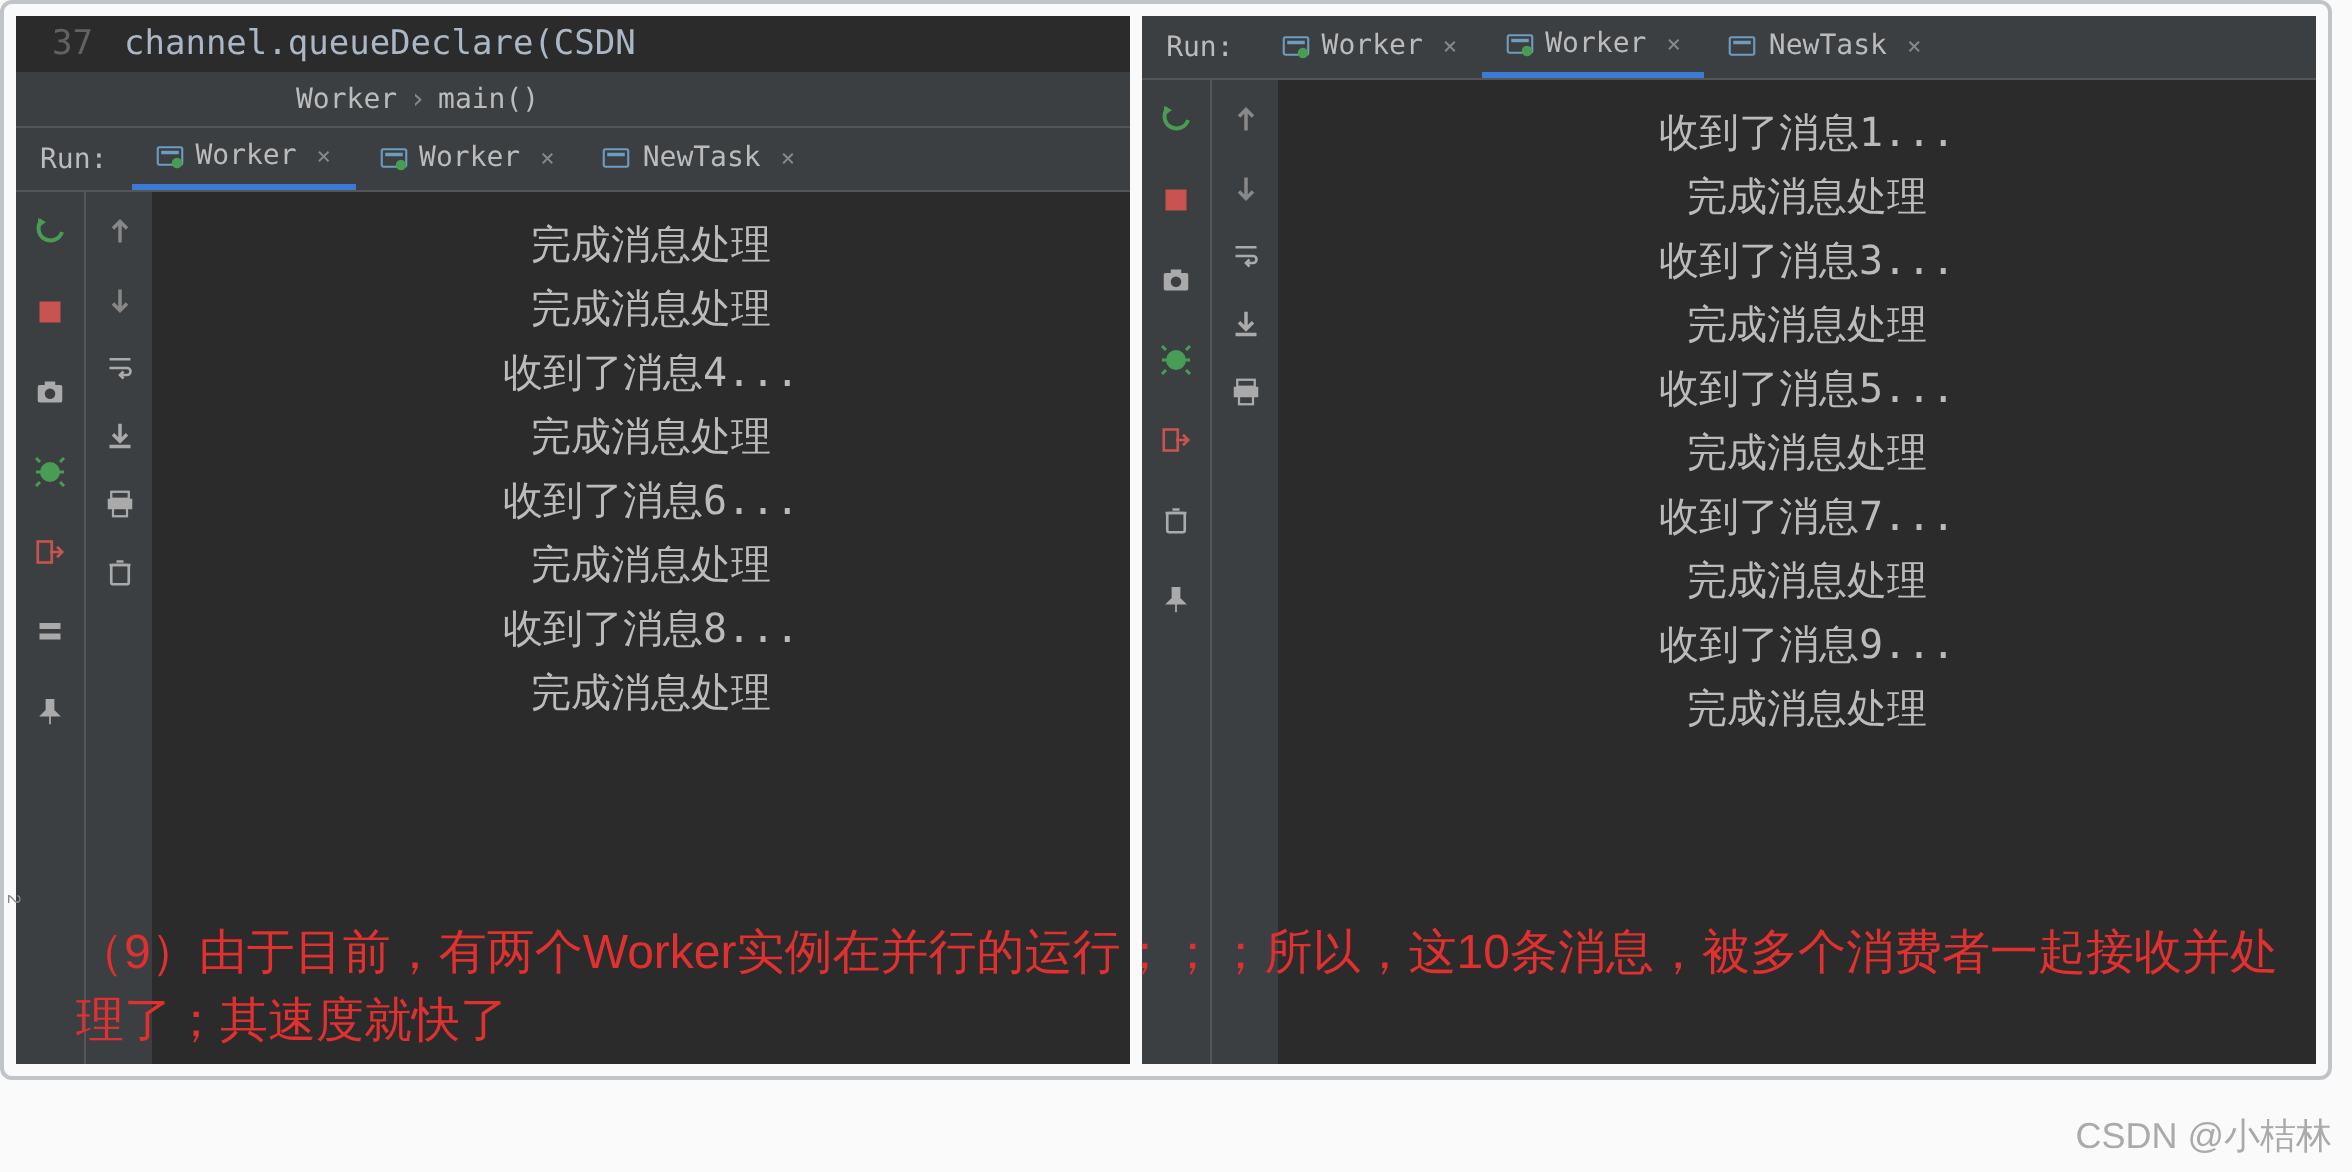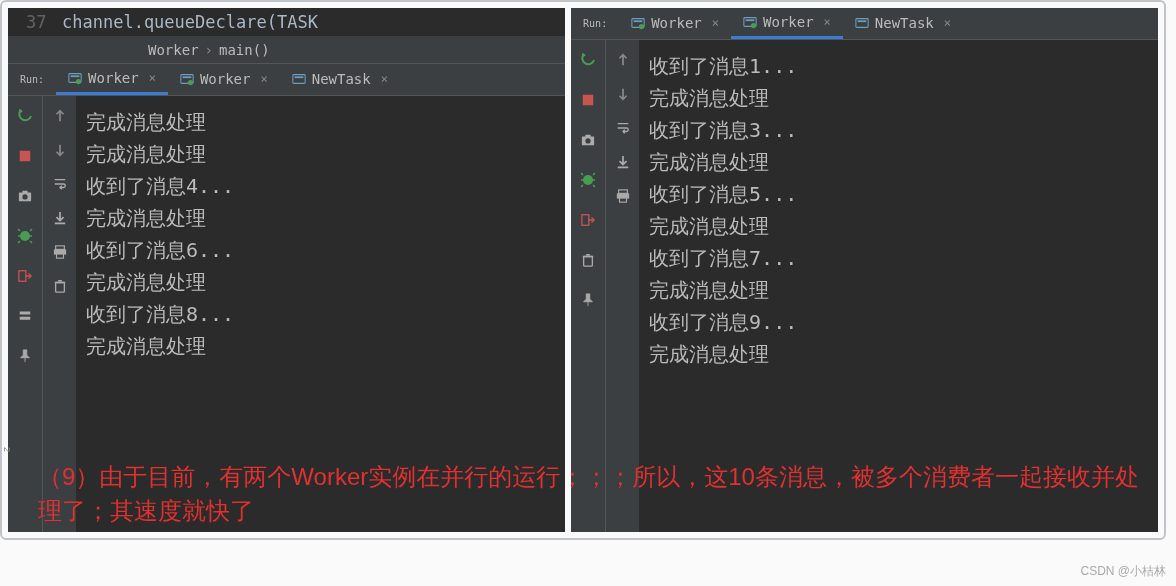--- a/index.html
+++ b/index.html
@@ -70,21 +70,21 @@
     .run-header {
       background: #3c3f41;
       height: 32px;
       display: flex;
       align-items: center;
       border-bottom: 1px solid #555;
     }
     .run-label {
       padding: 0 12px;
       color: #bbbbbb;
-      font-size: 10px;
+      font-size: 14px;
     }
     .tabs { display: flex; height: 100%; }
     .tab {
       display: flex;
       align-items: center;
       padding: 0 12px;
       gap: 6px;
       height: 100%;
       border-bottom: 2px solid transparent;
       color: #bbbbbb;
@@ -130,56 +130,57 @@
     .console {
       flex: 1;
       padding: 10px 0 0 10px;
       font-size: 20px;
       color: #bbbbbb;
       font-family: "Microsoft YaHei", monospace;
     }
     .console .line {
       line-height: 32px;
       white-space: pre;
+      text-align: center;
     }
     .annotation {
       position: absolute;
       left: 38px;
       top: 460px;
       width: 1120px;
       color: #e03030;
       font-size: 24px;
       line-height: 34px;
       font-family: "Microsoft YaHei", sans-serif;
     }
     .footer-credit {
       position: absolute;
       right: 10px;
       bottom: 6px;
       color: #aaaaaa;
-      font-size: 12px;
+      font-size: 18px;
     }
     .page-indicator {
       position: absolute;
       left: 2px;
       bottom: 134px;
       writing-mode: vertical-rl;
       font-size: 9px;
       color: #888;
     }
   </style>
 </head>
 <body>
 
 <div class="outer-border">
 
   <div class="panel panel-left">
     <div class="code-header">
       <span class="line-num">37</span>
-      <span class="code-text">channel.queueDeclare(TASK</span>
+      <span class="code-text">channel.queueDeclare(CSDN</span>
     </div>
     <div class="breadcrumb">
       <span>Worker</span>
       <span class="sep">›</span>
       <span>main()</span>
     </div>
     <div class="run-header">
       <span class="run-label">Run:</span>
       <div class="tabs">
         <div class="tab active">

